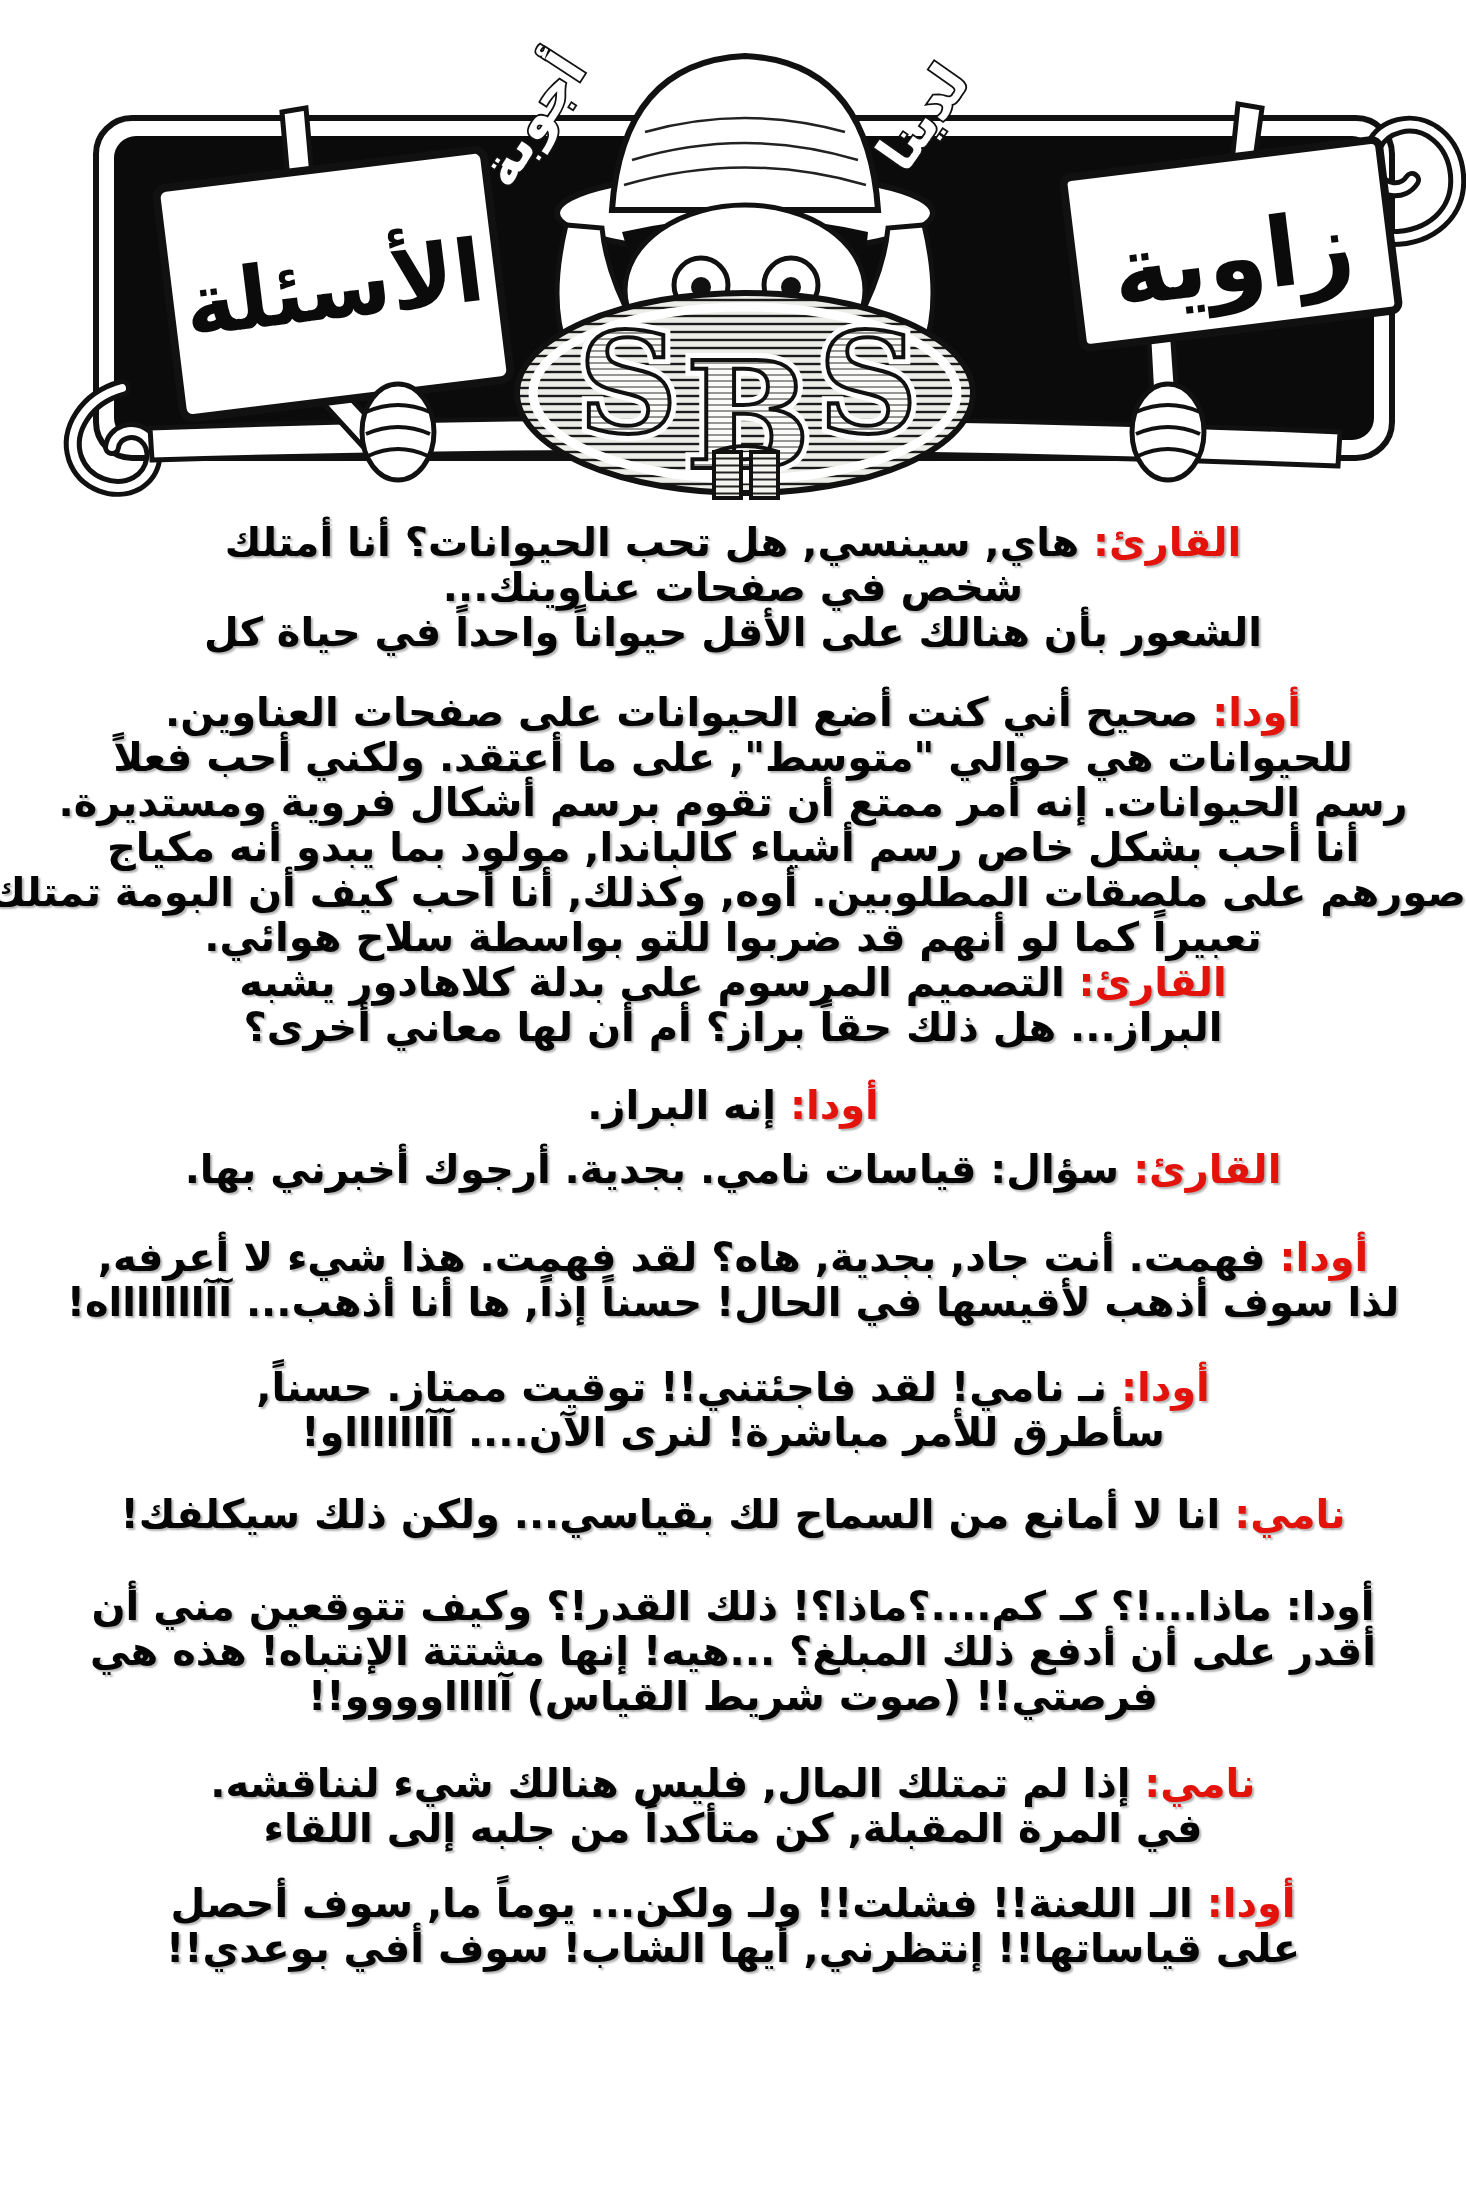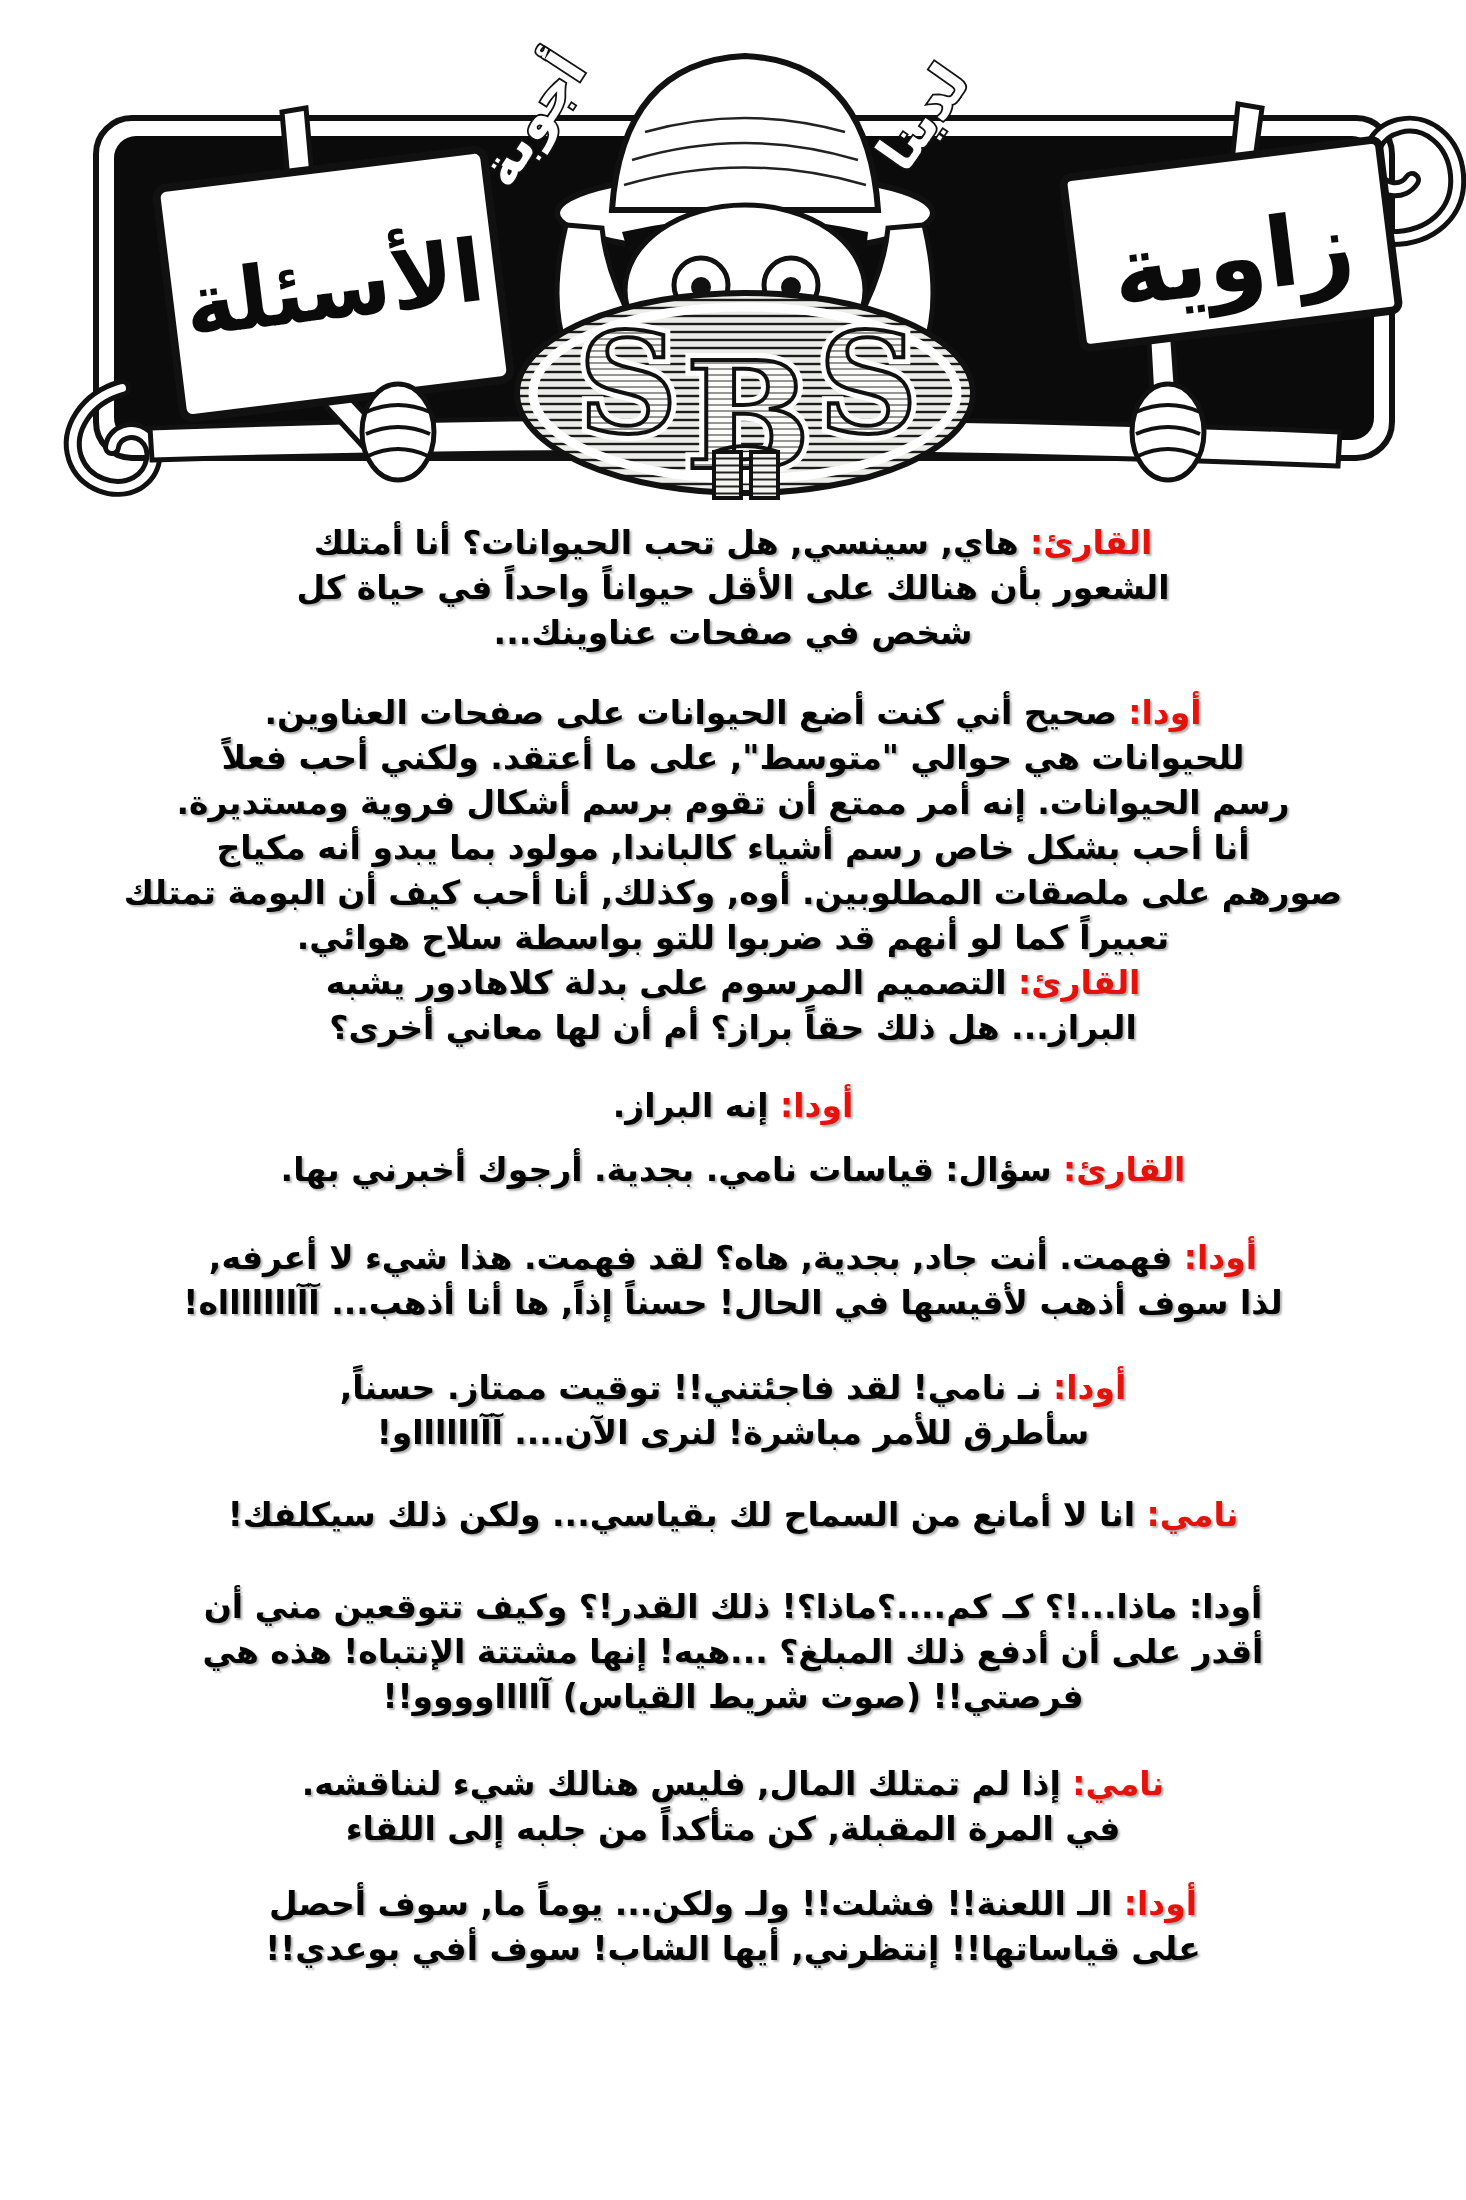--- a/index.html
+++ b/index.html
@@ -10,21 +10,21 @@
   
   .header-art{position:absolute;top:0;left:0;width:1466px;height:500px;}
   .header-art svg{display:block;width:1466px;height:500px;}
   .sign-word{font-family:"DejaVu Sans","Liberation Sans",sans-serif;font-weight:bold;}
   .logo-letter{font-family:"DejaVu Serif","Liberation Serif",serif;font-weight:bold;}
 
   
   .dialogue{position:absolute;top:500px;left:0;width:1466px;
             direction:rtl;text-align:center;color:#050505;}
   .blk{margin:0 auto;}
-  .tline{font-size:33px;line-height:45px;font-weight:bold;white-space:nowrap;
+  .tline{font-size:40px;line-height:45px;font-weight:bold;white-space:nowrap;
          text-shadow:2px 2px 2px rgba(0,0,0,0.30);}
   .speaker{font-weight:bold;}
   .speaker.red{color:#e3130c;}
   .blk:nth-child(1){margin-top:20px}
   .blk:nth-child(2){margin-top:35px}
   .blk:nth-child(3){}
   .blk:nth-child(4){margin-top:33px}
   .blk:nth-child(5){margin-top:19px}
   .blk:nth-child(6){margin-top:43px}
   .blk:nth-child(7){margin-top:40px}
@@ -135,22 +135,22 @@
       </g>
 
       <text class="sign-word" transform="translate(548 130) rotate(-57)" font-size="54" text-anchor="middle" fill="#ffffff" stroke="#111" stroke-width="3.6" paint-order="stroke">أجوبة</text>
       <text class="sign-word" transform="translate(938 128) rotate(-55)" font-size="54" text-anchor="middle" fill="#ffffff" stroke="#111" stroke-width="3.6" paint-order="stroke">لدينا</text>
     </svg>
   </div>
 
   <div class="dialogue">
       <div class="blk">
         <div class="tline"><span class="speaker red">القارئ:</span> هاي, سينسي, هل تحب الحيوانات؟ أنا أمتلك</div>
+        <div class="tline">شخص في صفحات عناوينك...</div>
         <div class="tline">الشعور بأن هنالك على الأقل حيواناً واحداً في حياة كل</div>
-        <div class="tline">شخص في صفحات عناوينك...</div>
       </div>
       <div class="blk">
         <div class="tline"><span class="speaker red">أودا:</span> صحيح أني كنت أضع الحيوانات على صفحات العناوين.</div>
         <div class="tline">للحيوانات هي حوالي "متوسط", على ما أعتقد. ولكني أحب فعلاً</div>
         <div class="tline">رسم الحيوانات. إنه أمر ممتع أن تقوم برسم أشكال فروية ومستديرة.</div>
         <div class="tline">أنا أحب بشكل خاص رسم أشياء كالباندا, مولود بما يبدو أنه مكياج</div>
         <div class="tline">صورهم على ملصقات المطلوبين. أوه, وكذلك, أنا أحب كيف أن البومة تمتلك</div>
         <div class="tline">تعبيراً كما لو أنهم قد ضربوا للتو بواسطة سلاح هوائي.</div>
       </div>
       <div class="blk">

